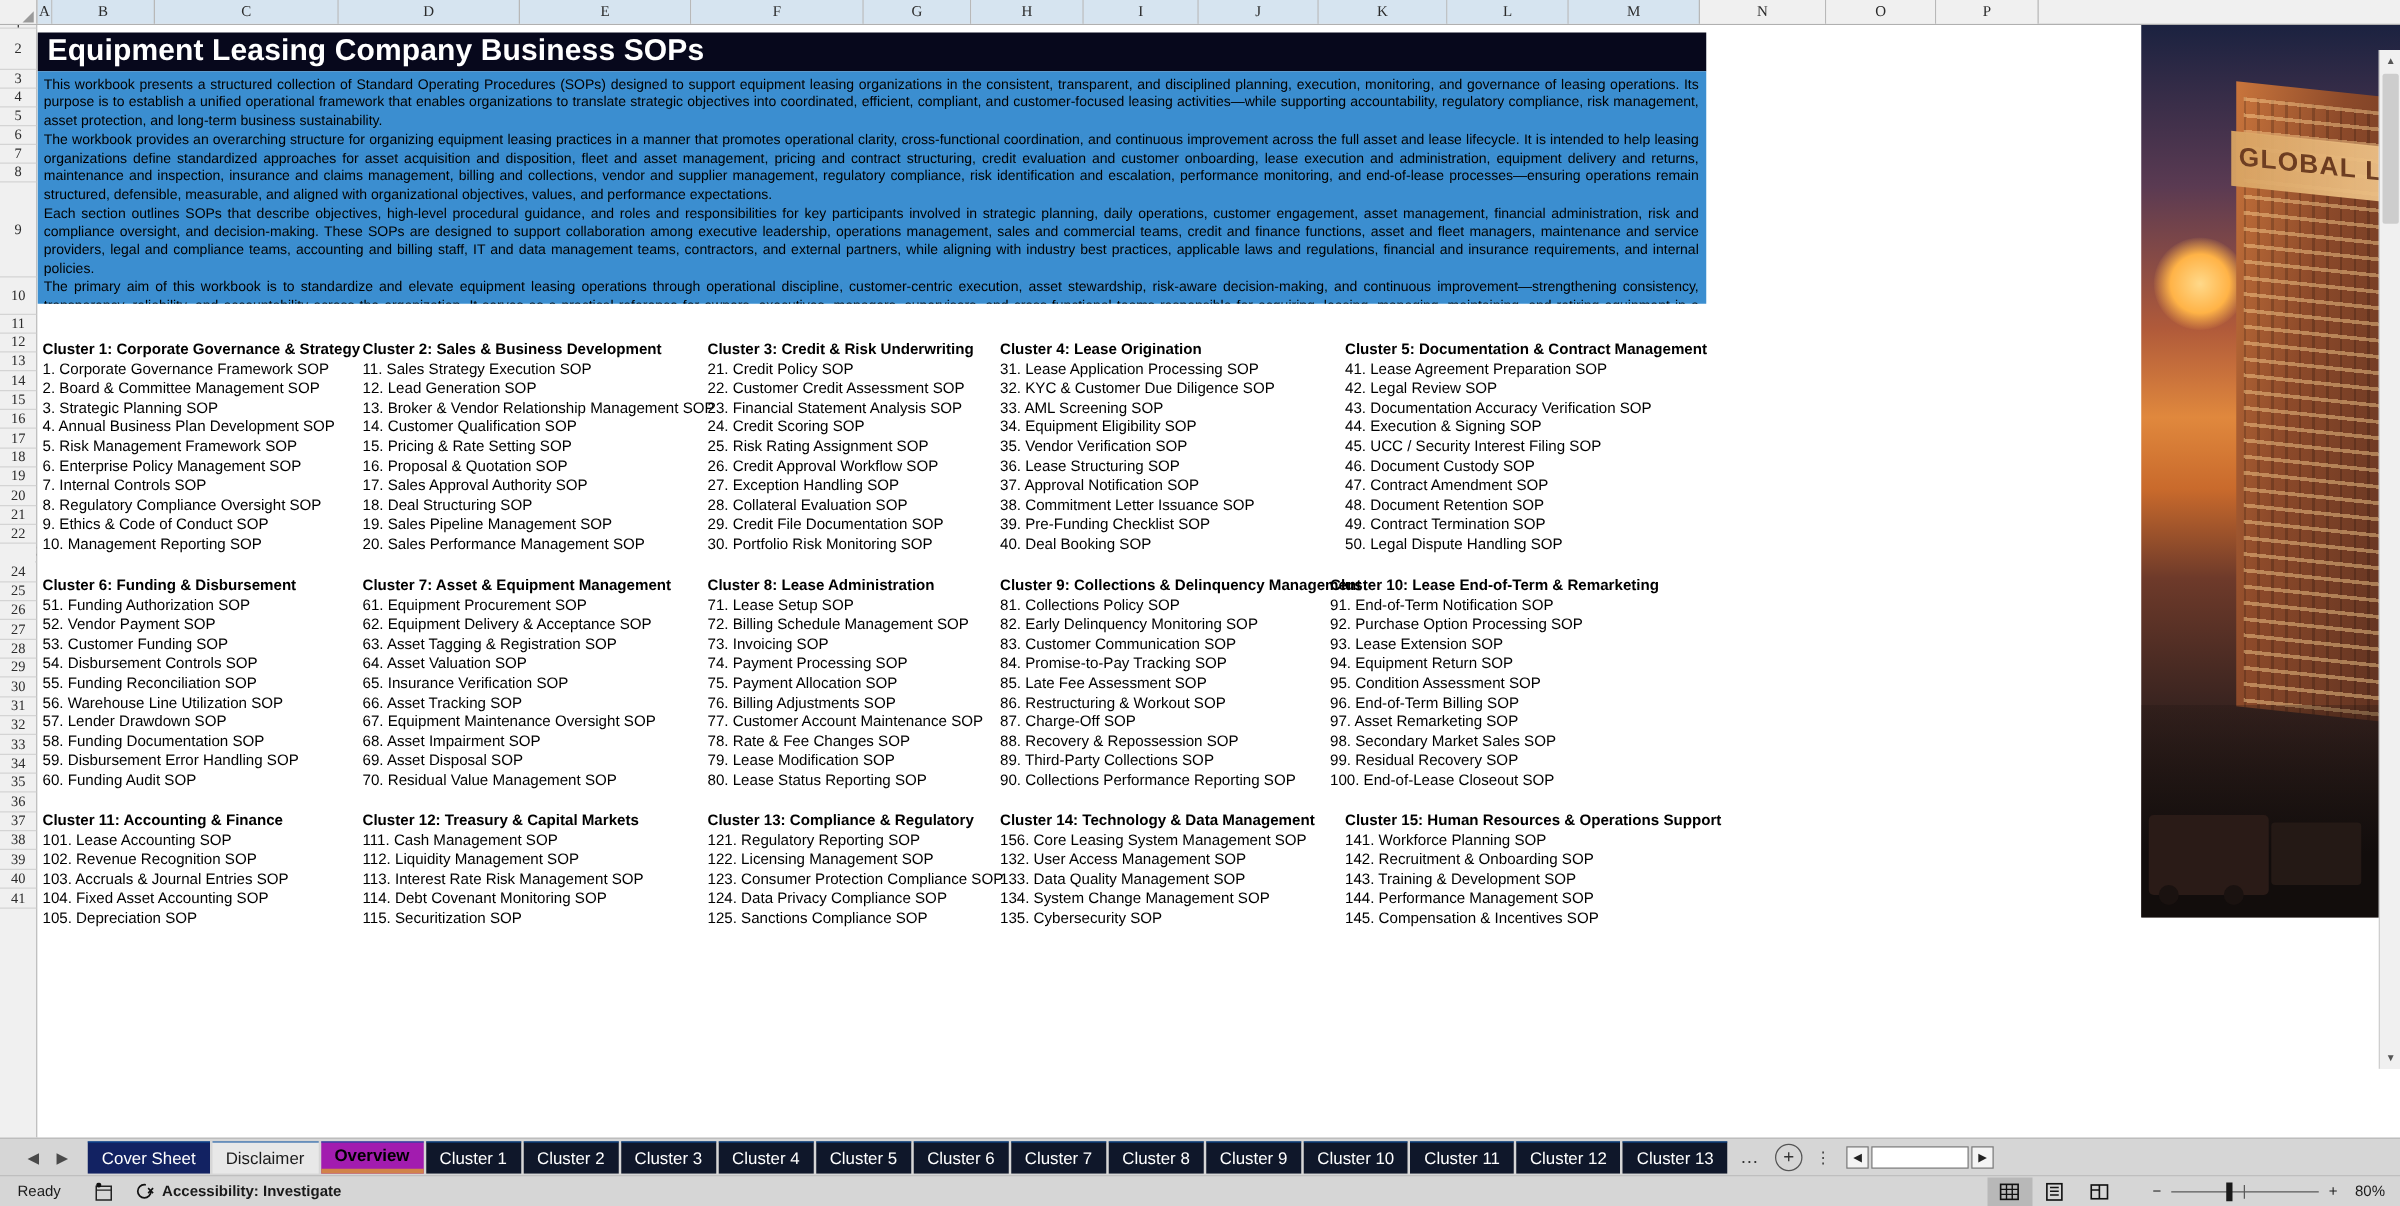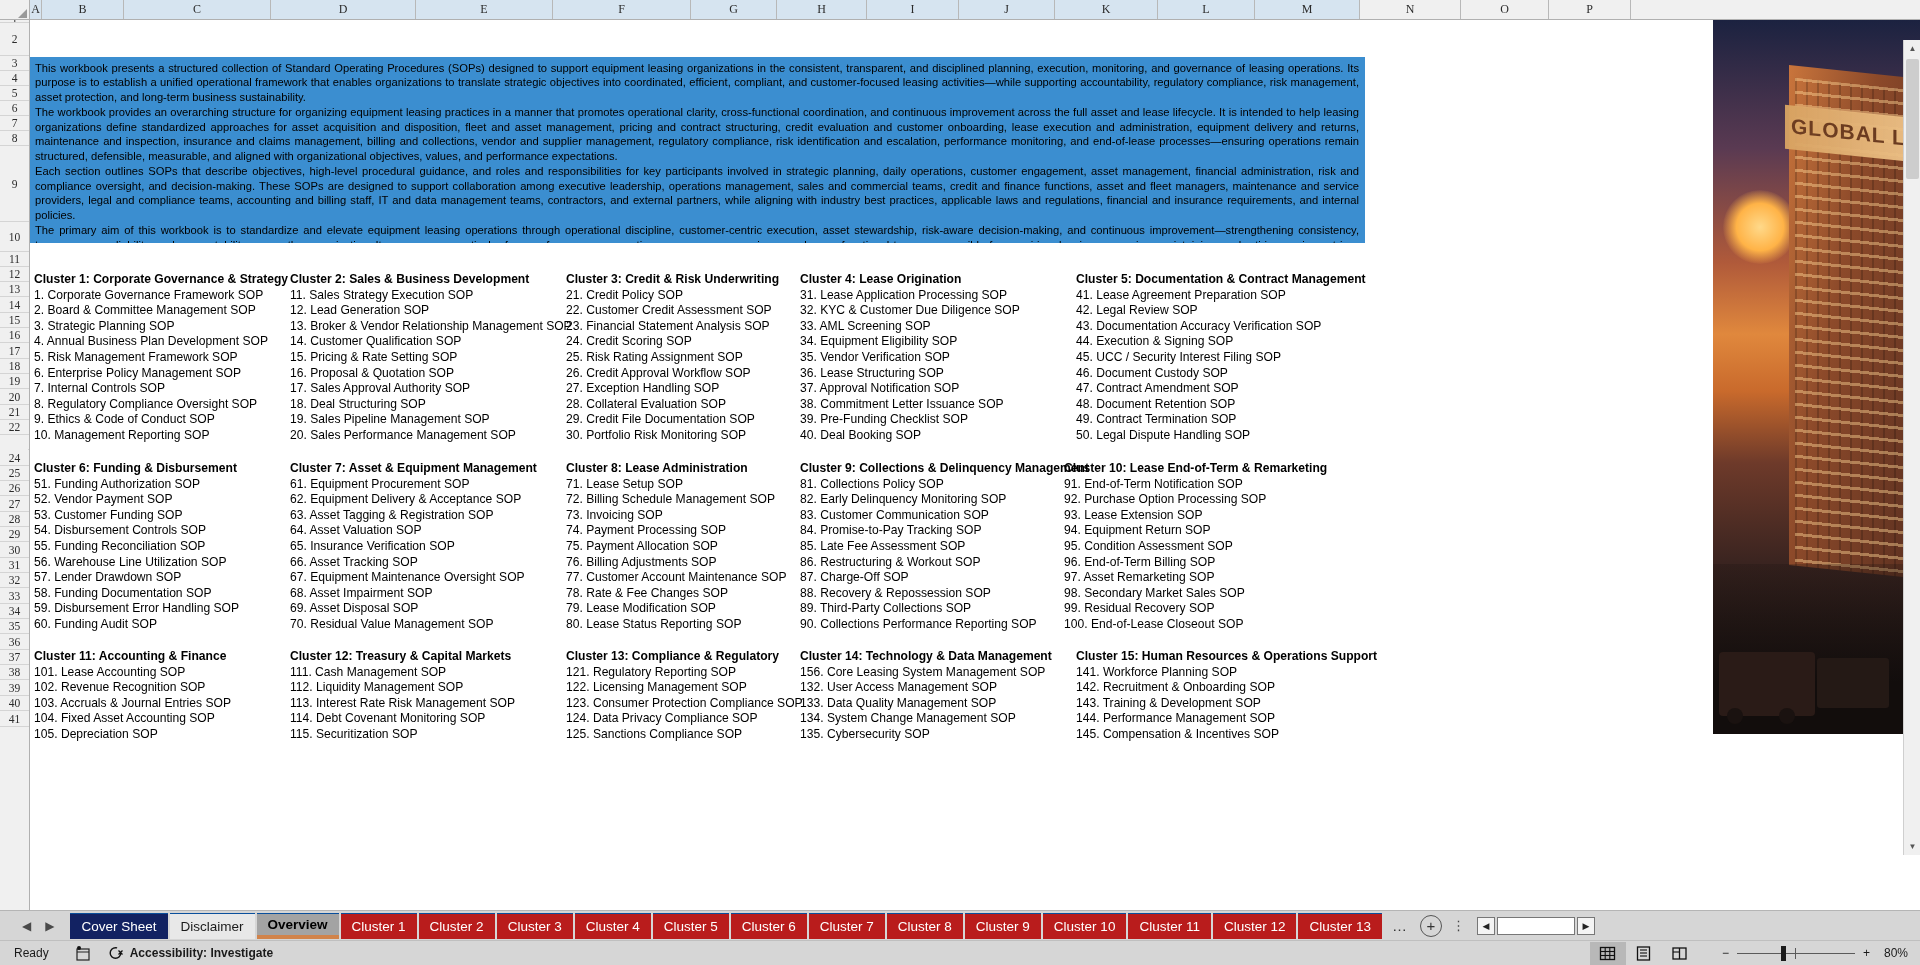--- a/index.html
+++ b/index.html
@@ -116,27 +116,27 @@
   
   .tabbar {
     flex: 0 0 30px; height: 30px; display: flex; align-items: center;
     background: #d6d6d6; border-top: 1px solid #b5b5b5; padding-left: 4px;
   }
   .nav-arrows { display: flex; gap: 14px; padding: 0 16px 0 18px; color: #4a4a4a; font-size: 12px; }
   .nav-arrows span { cursor: default; }
   .tabs { display: flex; align-items: stretch; gap: 2px; height: 26px; overflow: hidden; }
   .tab {
     font-size: 13.5px; padding: 0 11px; display: flex; align-items: center;
-    color: #ffffff; background: #b91c1c; white-space: nowrap; height: 26px;
+    color: #ffffff; background: #0f172a; white-space: nowrap; height: 26px;
     border-top: 1px solid #0a4f9c;
   }
   .tab.cover { background: #122262; }
   .tab.plain { background: #e8e8e8; color: #1b1b1b; }
   .tab.active {
-    background: #a3a3a3; color: #000000; font-weight: 700;
+    background: #a21caf; color: #000000; font-weight: 700;
     border-bottom: 4px solid #d1834a;
   }
   .tab-ellipsis { color: #333; font-size: 15px; padding: 0 10px; letter-spacing: 1px; }
   .plus-btn {
     width: 22px; height: 22px; border: 1.5px solid #555; border-radius: 50%;
     display: flex; align-items: center; justify-content: center;
     font-size: 15px; color: #333; margin-left: 2px; line-height: 1;
   }
   .kebab { padding: 0 10px; color: #444; font-size: 13px; letter-spacing: 0; }
   .hscroll { display: flex; align-items: center; gap: 2px; margin-left: 2px; }
@@ -261,20 +261,21 @@
         <div class="sun"></div>
         <div class="bldg"></div>
         <div class="band">
           <span>GLOBAL LEASE</span>
         </div>
         <div class="fg"></div>
         <div class="truck"></div>
         <div class="truck2"></div>
       </div>
 
+      <div class="cell title-bar" style="left:0;top:5.5px;width:1335px;height:31px;">Equipment Leasing Company Business SOPs</div>
 
       <div class="cell intro-block" style="left:0;top:36.5px;width:1335px;height:186px;">
         <p>This workbook presents a structured collection of Standard Operating Procedures (SOPs) designed to support equipment leasing organizations in the consistent, transparent, and disciplined planning, execution, monitoring, and governance of leasing operations. Its purpose is to establish a unified operational framework that enables organizations to translate strategic objectives into coordinated, efficient, compliant, and customer-focused leasing activities—while supporting accountability, regulatory compliance, risk management, asset protection, and long-term business sustainability.</p>
         <p>The workbook provides an overarching structure for organizing equipment leasing practices in a manner that promotes operational clarity, cross-functional coordination, and continuous improvement across the full asset and lease lifecycle. It is intended to help leasing organizations define standardized approaches for asset acquisition and disposition, fleet and asset management, pricing and contract structuring, credit evaluation and customer onboarding, lease execution and administration, equipment delivery and returns, maintenance and inspection, insurance and claims management, billing and collections, vendor and supplier management, regulatory compliance, risk identification and escalation, performance monitoring, and end-of-lease processes—ensuring operations remain structured, defensible, measurable, and aligned with organizational objectives, values, and performance expectations.</p>
         <p>Each section outlines SOPs that describe objectives, high-level procedural guidance, and roles and responsibilities for key participants involved in strategic planning, daily operations, customer engagement, asset management, financial administration, risk and compliance oversight, and decision-making. These SOPs are designed to support collaboration among executive leadership, operations management, sales and commercial teams, credit and finance functions, asset and fleet managers, maintenance and service providers, legal and compliance teams, accounting and billing staff, IT and data management teams, contractors, and external partners, while aligning with industry best practices, applicable laws and regulations, financial and insurance requirements, and internal policies.</p>
         <p>The primary aim of this workbook is to standardize and elevate equipment leasing operations through operational discipline, customer-centric execution, asset stewardship, risk-aware decision-making, and continuous improvement—strengthening consistency, transparency, reliability, and accountability across the organization. It serves as a practical reference for owners, executives, managers, supervisors, and cross-functional teams responsible for acquiring, leasing, managing, maintaining, and retiring equipment in a manner that supports informed decision-making, organizational alignment, risk mitigation, regulatory compliance, and sustainable value creation.</p>
       </div>
 
 
       <div id="clusters">

